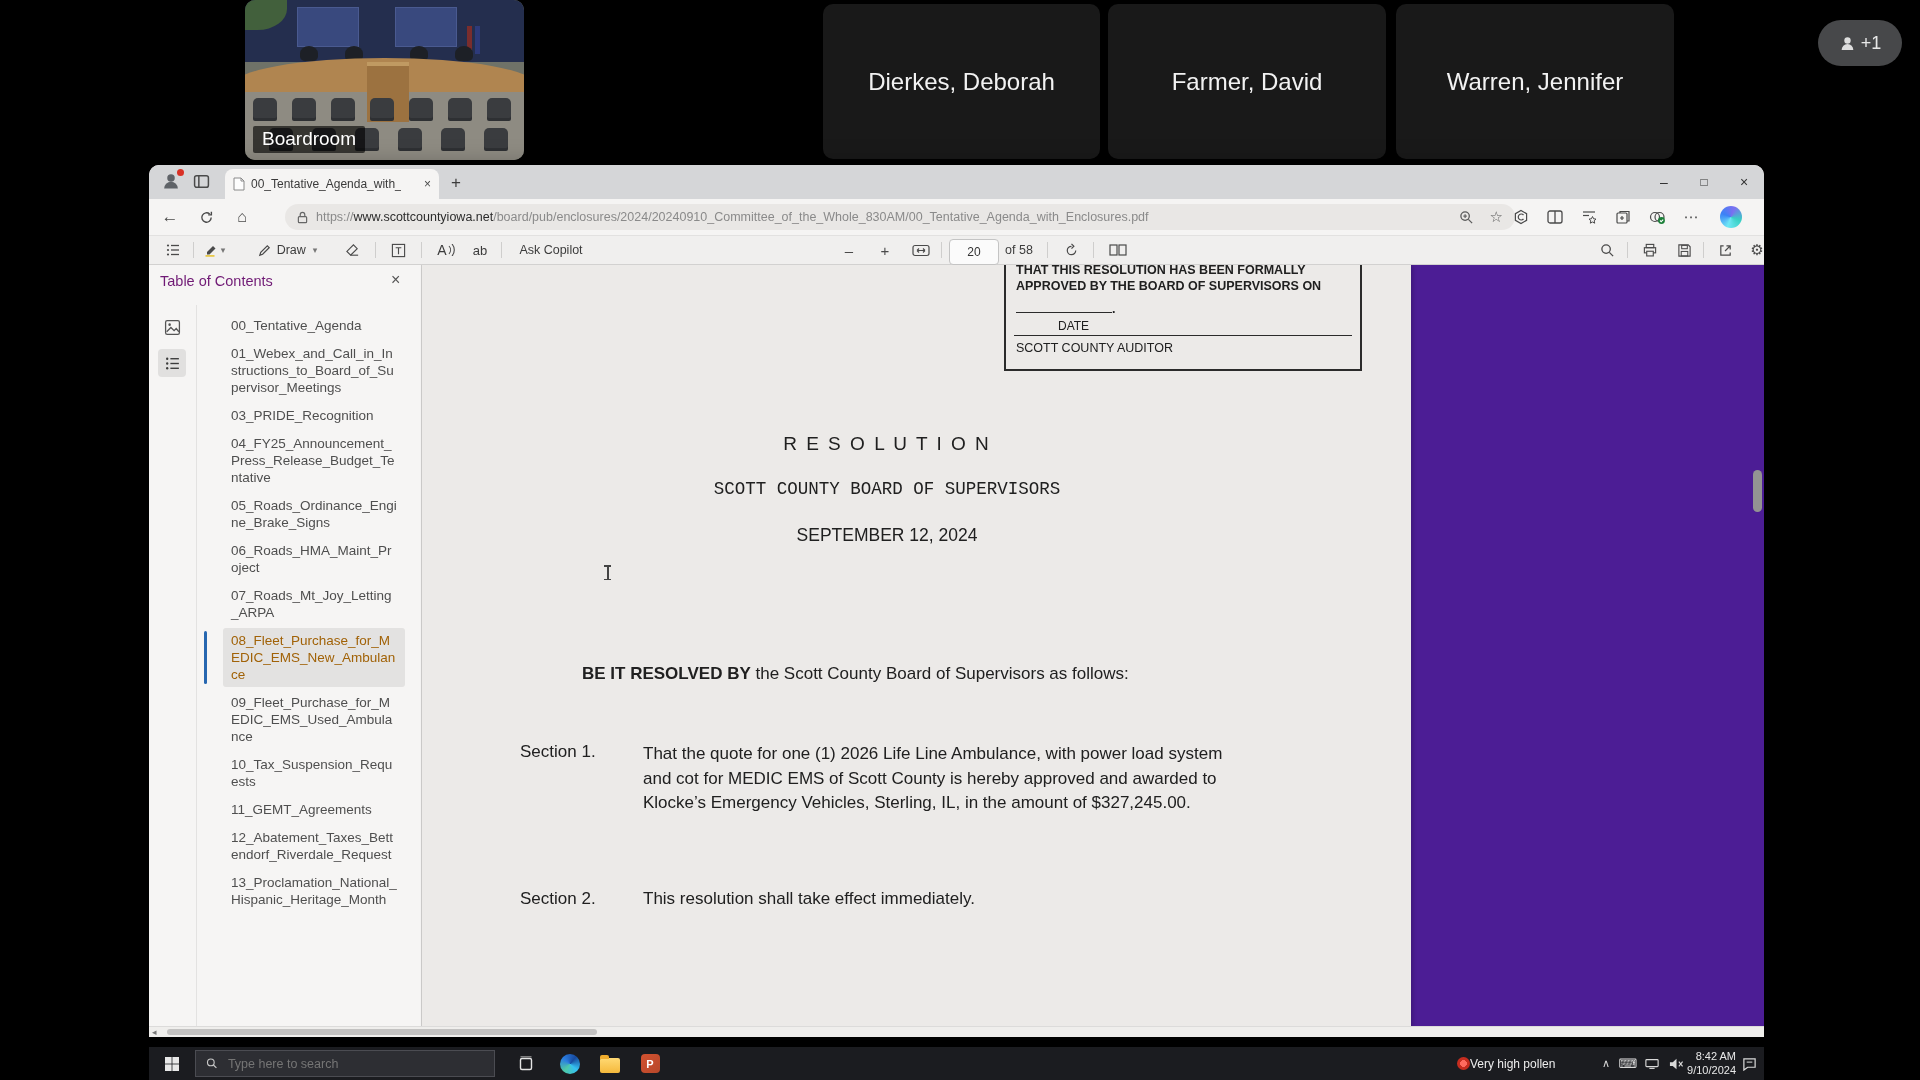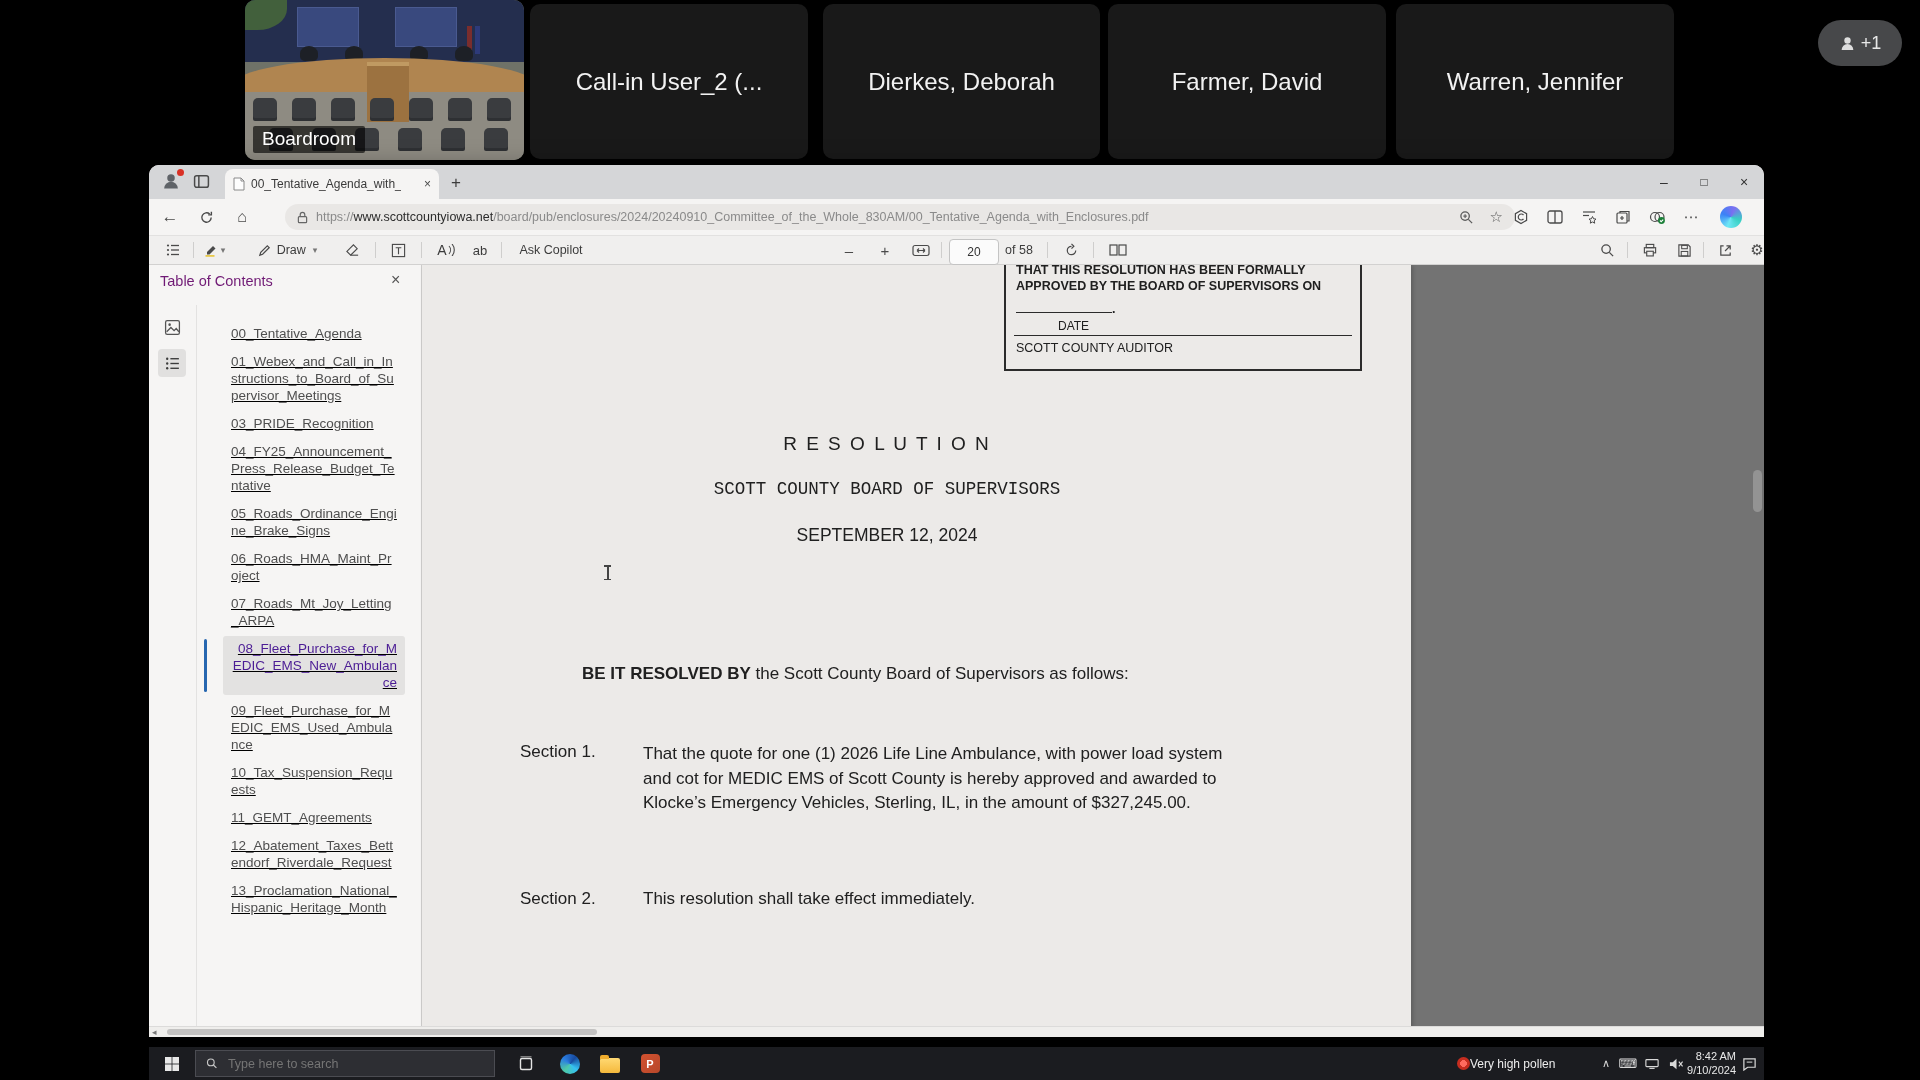--- a/index.html
+++ b/index.html
@@ -60,27 +60,27 @@
            border-radius:4px;text-align:center;font-size:12px;color:#333;font-family:"Liberation Sans",sans-serif;}
   .chev{font-size:9px;color:#777;margin-left:2px;}
 
   
   .content{position:absolute;left:0;top:100px;width:1615px;height:772px;background:#d7d5d3;overflow:hidden;}
   .tocpanel{position:absolute;left:0;top:0;width:272px;height:100%;background:#f6f5f4;border-right:1px solid #cfcecd;}
   .tochead{position:absolute;left:11px;top:8px;font-size:14.5px;color:#701a75;}
   .tocclose{position:absolute;left:242px;top:6px;font-size:16px;color:#555;}
   .raildiv{position:absolute;left:47px;top:40px;bottom:0;width:1px;background:#e3e2e1;}
   .railbtn{position:absolute;left:9px;width:28px;height:28px;border-radius:4px;display:flex;align-items:center;justify-content:center;}
-  .toclist{position:absolute;left:74px;top:56px;width:182px;text-decoration:underline;}
+  .toclist{position:absolute;left:74px;top:48px;width:182px;}
   .tocitem{font-size:13.5px;line-height:17px;color:#4f4f4f;word-break:break-all;
            padding:4px 8px;margin-bottom:3px;border-radius:3px;position:relative;}
-  .tocitem.sel{background:#e3e2e1;color:#4c1d95;text-align:right;}
+  .tocitem.sel{background:#e3e2e1;color:#a16207;}
   .tocitem.sel::before{content:"";position:absolute;left:-19px;top:3px;bottom:3px;width:3px;background:#2767b0;border-radius:2px;}
 
-  .viewer{position:absolute;left:273px;top:0;right:0;bottom:0;background:#737373;}
+  .viewer{position:absolute;left:273px;top:0;right:0;bottom:0;background:#4c1d95;}
   .page{position:absolute;left:0;top:0;width:989px;height:100%;background:#eceae8;
         box-shadow:2px 0 4px rgba(0,0,0,.18);color:#202020;}
   .stampbox{position:absolute;left:582px;top:-6px;width:358px;height:112px;border:2px solid #2b2b2b;
             border-top:none;box-sizing:border-box;padding:4px 10px;font-size:12.5px;font-weight:bold;line-height:15.5px;}
   .blankline{display:inline-block;width:96px;border-bottom:1.5px solid #2b2b2b;height:12px;}
   .sigline{position:absolute;left:8px;right:8px;top:76px;border-top:1.5px solid #2b2b2b;}
   .doc-center{position:absolute;left:0;width:930px;text-align:center;}
   .docbody{font-size:17px;color:#202020;}
   .ibeam{position:absolute;left:181px;top:300px;width:9px;height:15px;}
   .ibeam::before,.ibeam::after{content:"";position:absolute;left:1px;right:1px;height:1.5px;background:#444;}
@@ -142,23 +142,20 @@
       <span class="br-chair"></span>
         <span class="br-chair"></span>
         <span class="br-chair"></span>
       <span class="br-chair"></span>
         <span class="br-chair"></span>
         <span class="br-chair"></span>
     </div>
     <span class="br-label">Boardroom</span>
   </div>
 
-  <div class="tile" style="left:530px;width:278px;">
-    <span>Call-in User_2 (...</span>
-  </div>
   <div class="tile" style="left:1108px;width:278px;">
     <span>Farmer, David</span>
   </div>
   <div class="tile" style="left:823px;width:277px;">
     <span>Dierkes, Deborah</span>
   </div>
   <div class="tile" style="left:1396px;width:278px;">
     <span>Warren, Jennifer</span>
   </div>
 

